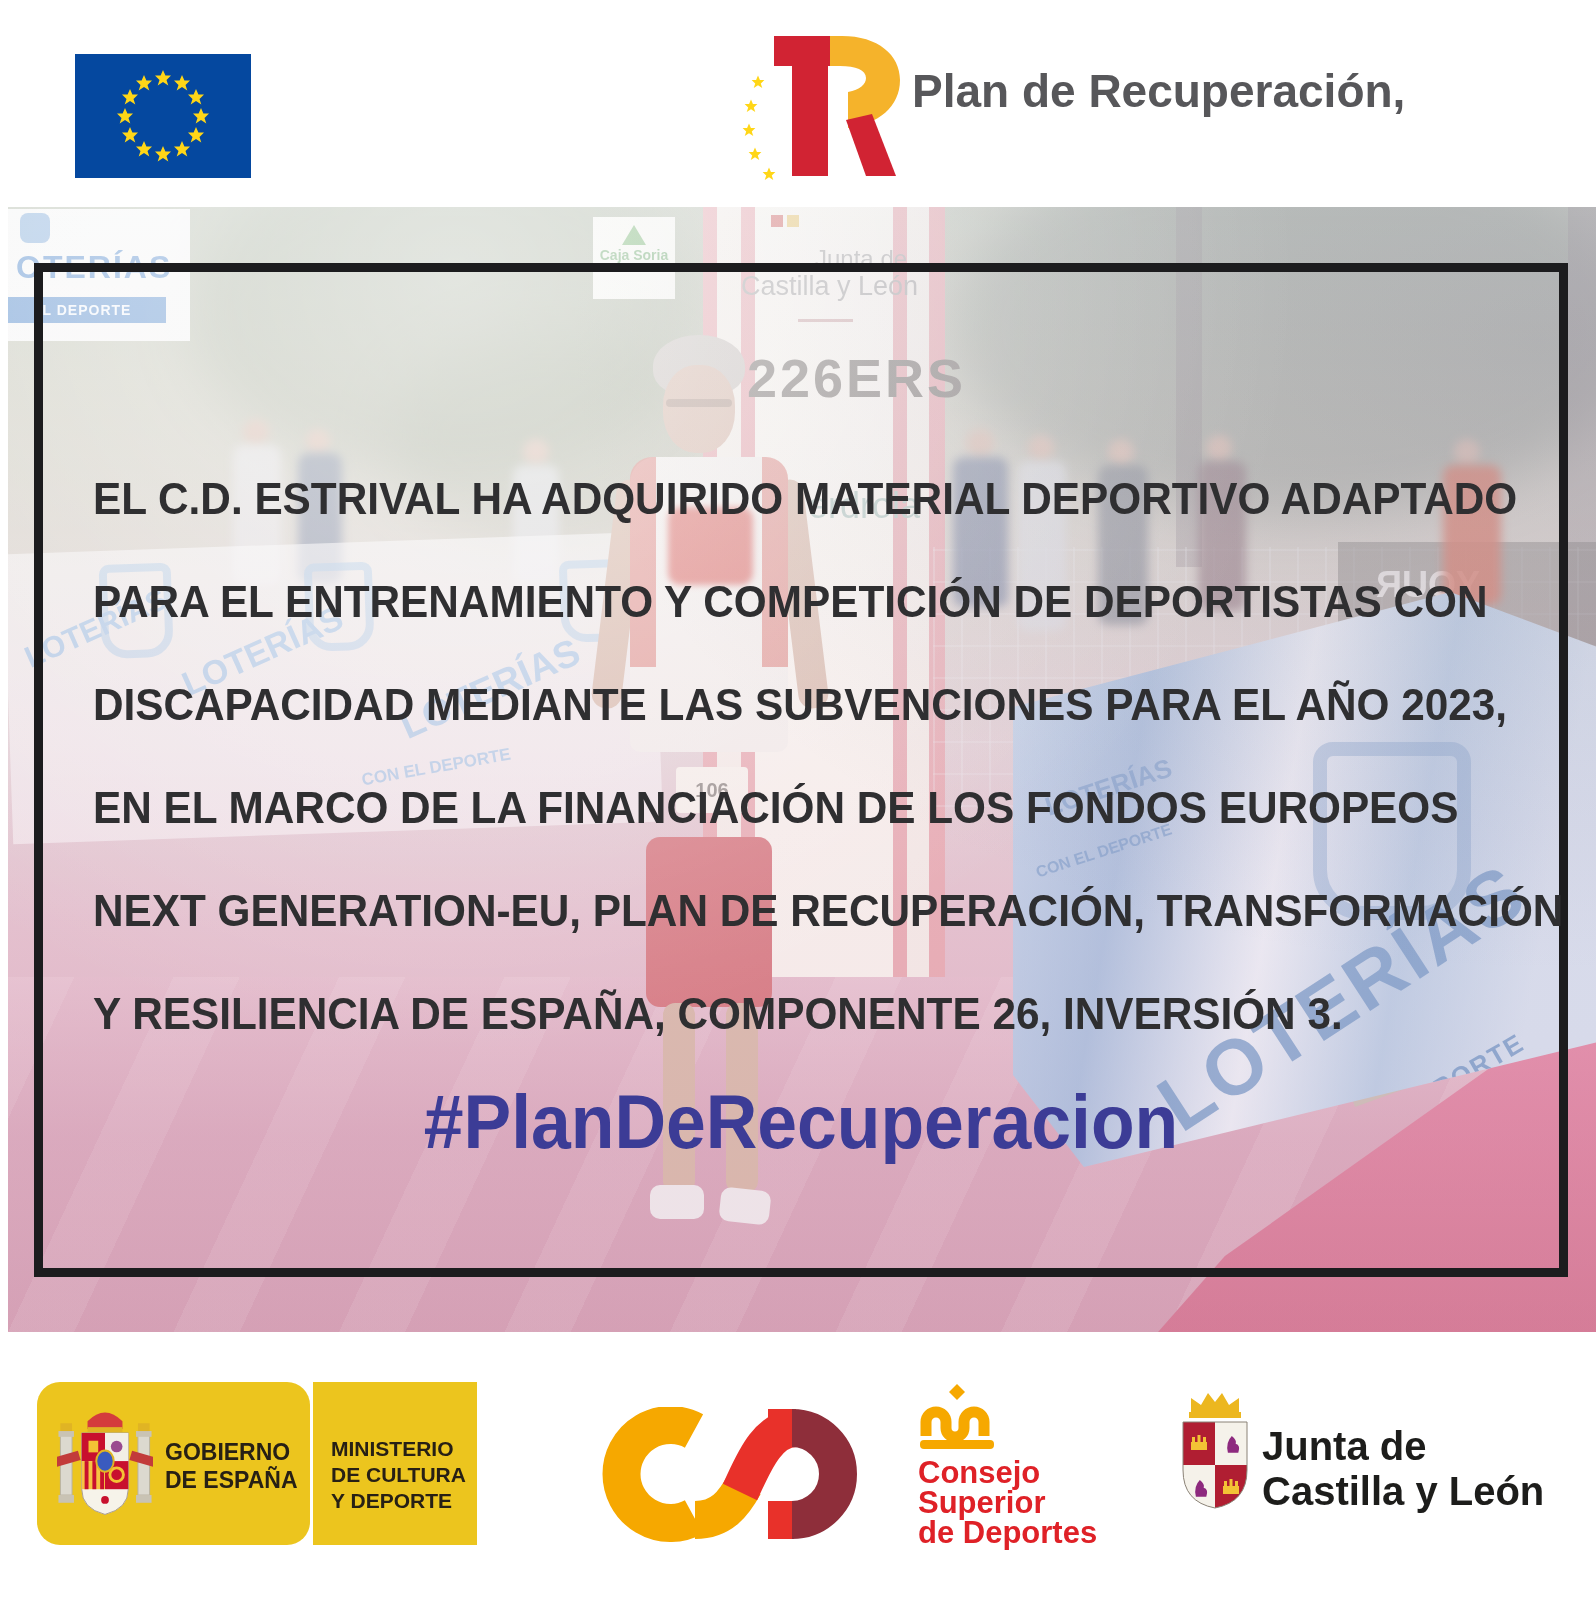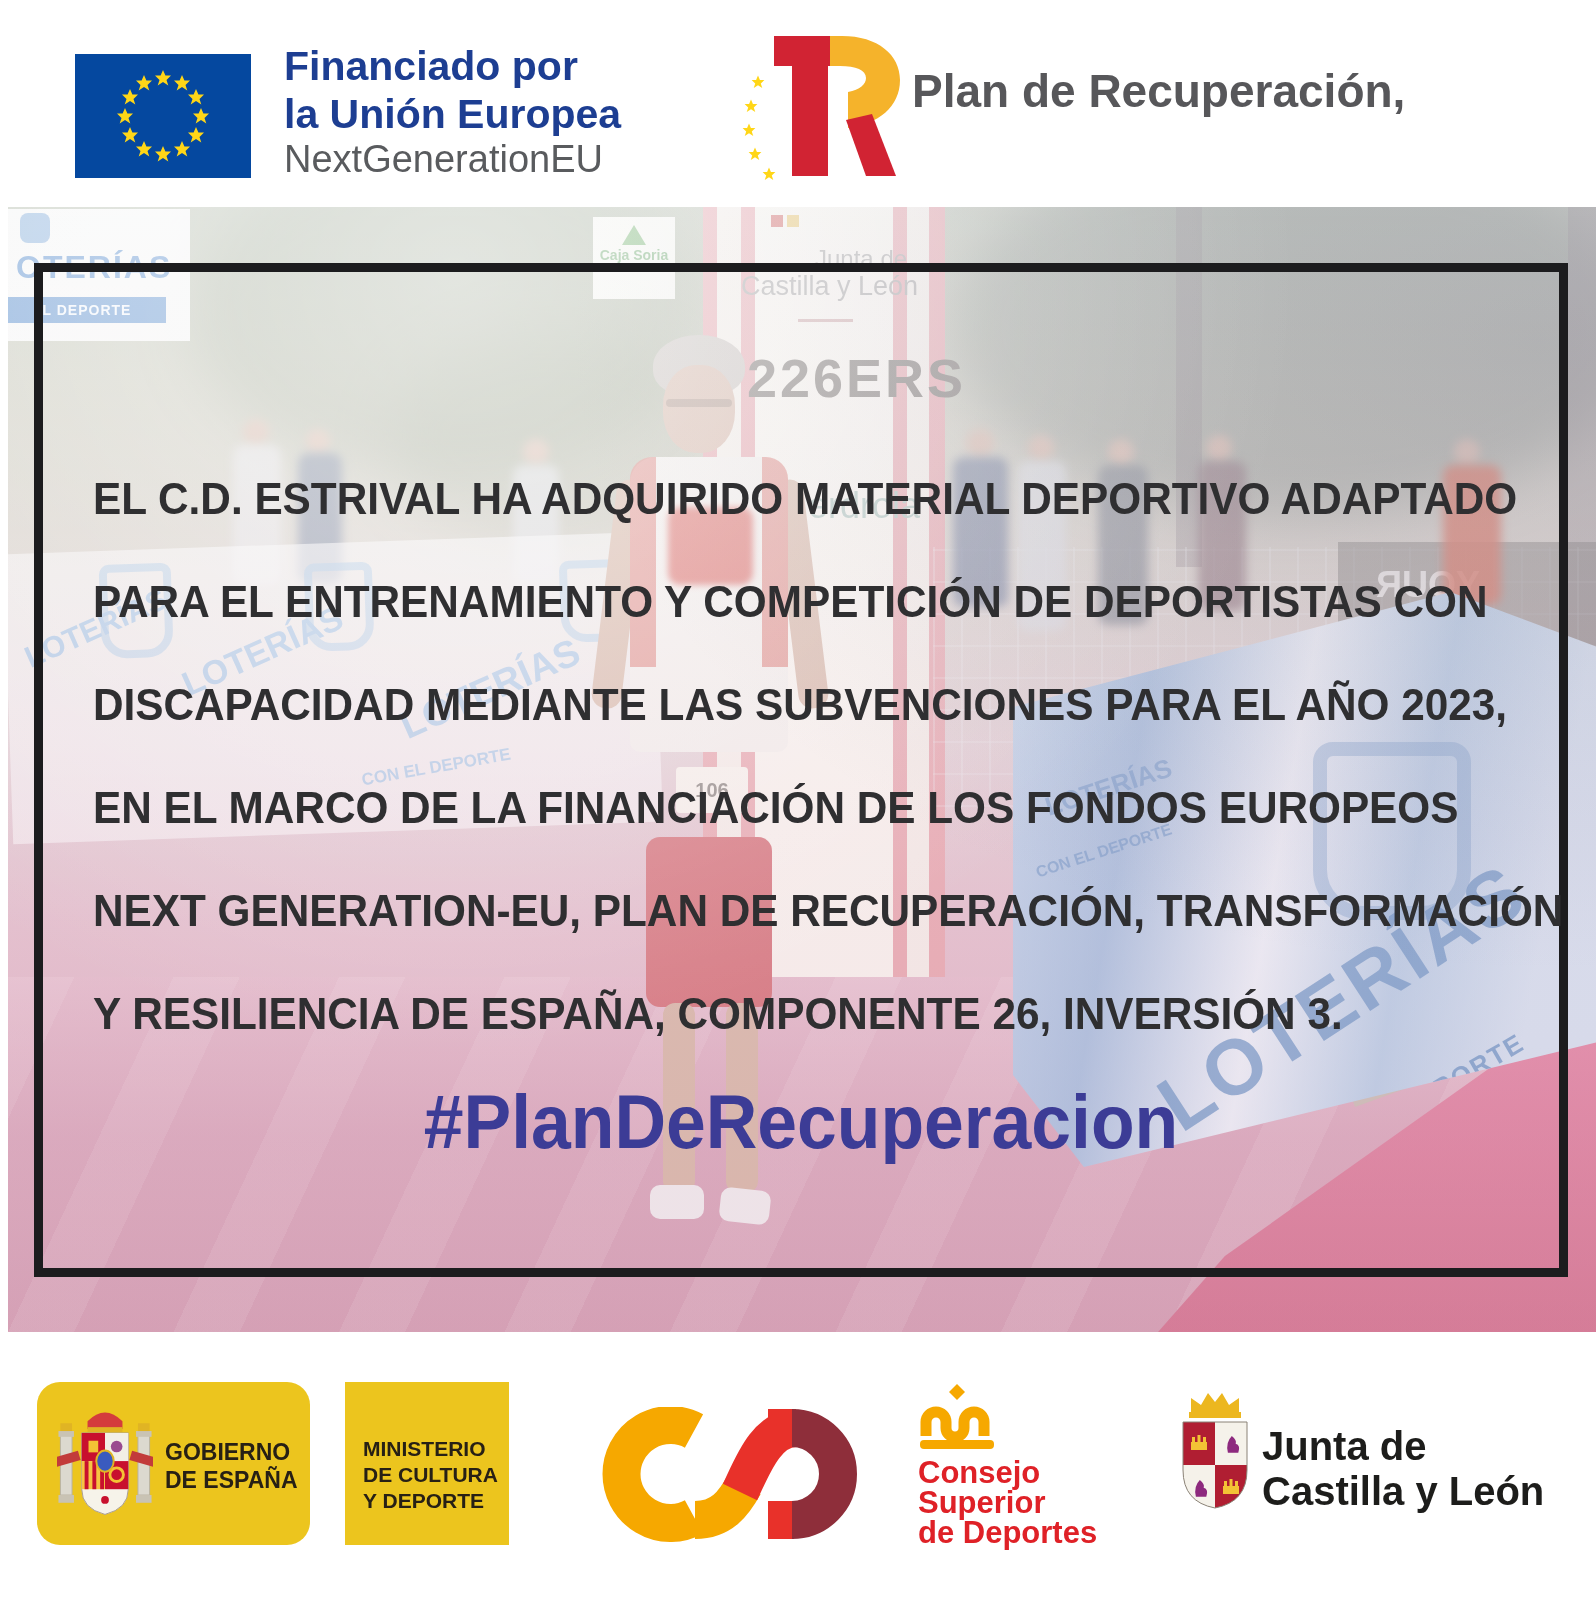--- a/index.html
+++ b/index.html
@@ -65,21 +65,21 @@
 
   .message{left:85px;top:240px;transform:scaleX(.94);transform-origin:left center;}
   .msg-line{height:103px;display:flex;align-items:center;font-size:45px;font-weight:bold;
       color:#2f2f31;white-space:nowrap;}
   .hashtag{left:26px;top:871px;width:1534px;text-align:center;font-size:76px;font-weight:bold;
       color:#3c3c96;transform:scaleX(.94);}
 
   
   .footer{left:0;top:1332px;width:1596px;height:268px;background:#ffffff;}
   .gob-box1{left:37px;top:50px;width:273px;height:163px;background:#ecc51e;border-radius:23px;}
-  .gob-box2{left:313px;top:50px;width:164px;height:163px;background:#ecc51e;margin-left:32px;}
+  .gob-box2{left:313px;top:50px;width:164px;height:163px;background:#ecc51e;}
   .gob-text{left:128px;top:56px;font-size:23px;font-weight:bold;color:#272015;line-height:28px;}
   .min-text{left:18px;top:54px;font-size:21px;font-weight:bold;color:#272015;line-height:26px;}
   .csd-mono{left:582px;top:75px;}
   .csd-crown{left:912px;top:50px;}
   .csd-text{left:918px;top:126px;font-size:31px;font-weight:bold;color:#df2127;line-height:30px;}
   .junta-shield{left:1175px;top:56px;}
   .junta-text{left:1262px;top:92px;font-size:40px;font-weight:bold;color:#1d1d1b;line-height:45px;}
   .consejeria-text{left:1262px;top:184px;font-size:29px;color:#2a2a28;line-height:33px;}
 </style>
 </head>
@@ -100,25 +100,20 @@
         <use href="#star" transform="translate(121,81)"></use>
           <use href="#star" transform="translate(107,95)"></use>
         <use href="#star" transform="translate(88,100)"></use>
           <use href="#star" transform="translate(69,95)"></use>
         <use href="#star" transform="translate(55,81)"></use>
           <use href="#star" transform="translate(50,62)"></use>
         <use href="#star" transform="translate(55,43)"></use>
           <use href="#star" transform="translate(69,29)"></use>
       </svg>
     </div>
-    <div class="abs eu-text">
-      <div>Financiado por</div>
-      <div>la Unión Europea</div>
-    </div>
-    <div class="abs nextgen-text">NextGenerationEU</div>
 
     <div class="abs prtr-logo">
       <svg width="165" height="152" viewBox="0 0 165 152">
         <use href="#star" transform="translate(16,52) scale(0.8)"></use>
         <use href="#star" transform="translate(9,76) scale(0.8)"></use>
         <use href="#star" transform="translate(7,100) scale(0.8)"></use>
         <use href="#star" transform="translate(13,124) scale(0.8)"></use>
         <use href="#star" transform="translate(27,144) scale(0.8)"></use>
         <path d="M86,6 L100,6 C136,6 158,25 158,50 C158,77 136,94 106,98 L106,62 C118,60 124,54 124,48 C124,40 114,36 98,36 L86,36 Z" fill="#f5b32b"></path>
         <rect x="32" y="6" width="56" height="30" fill="#d12333"></rect>

